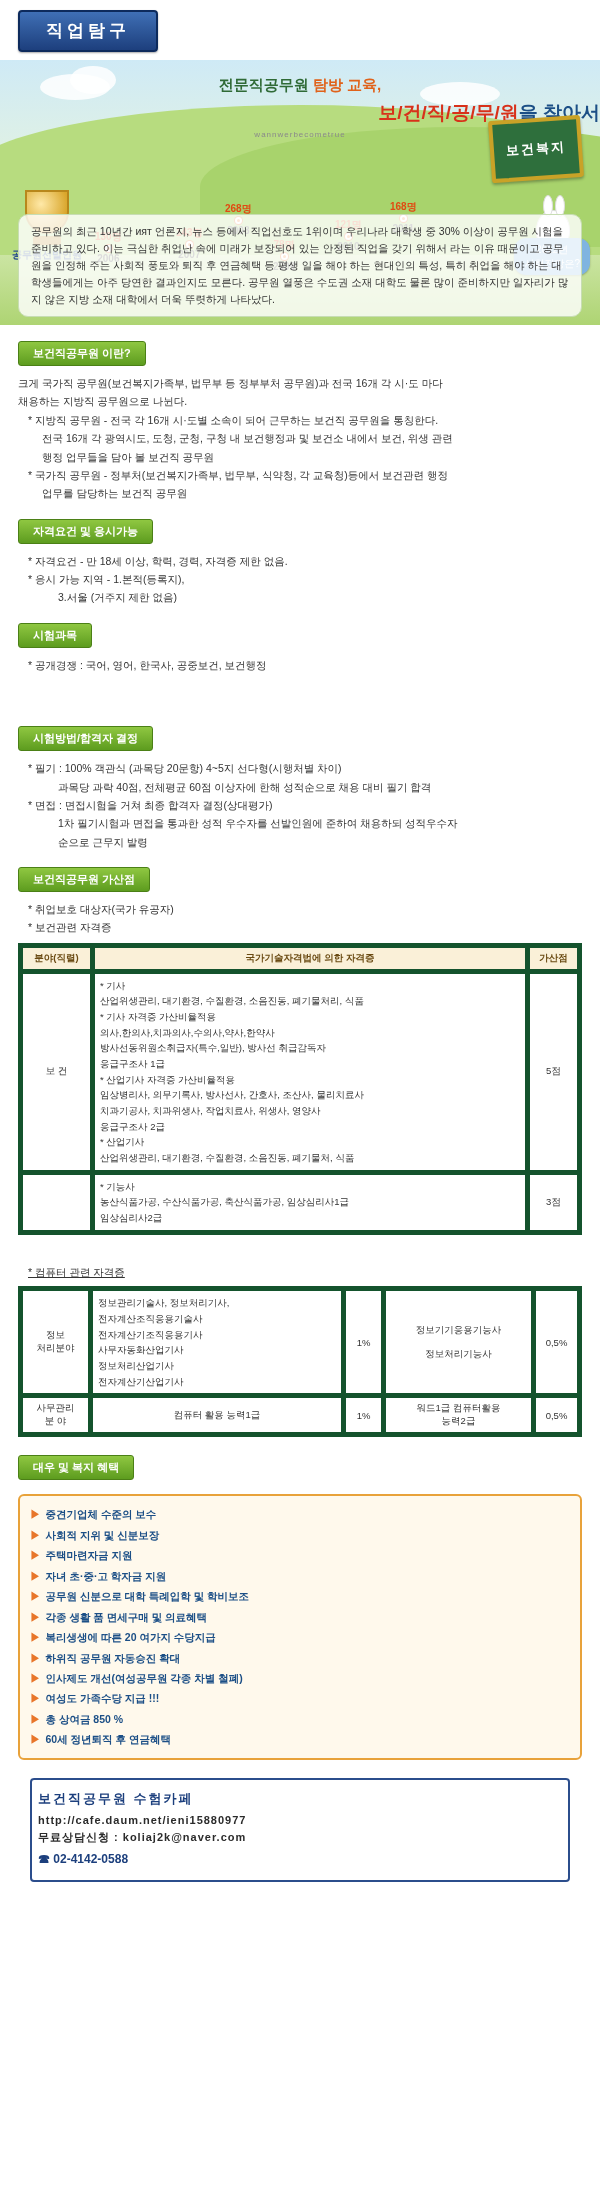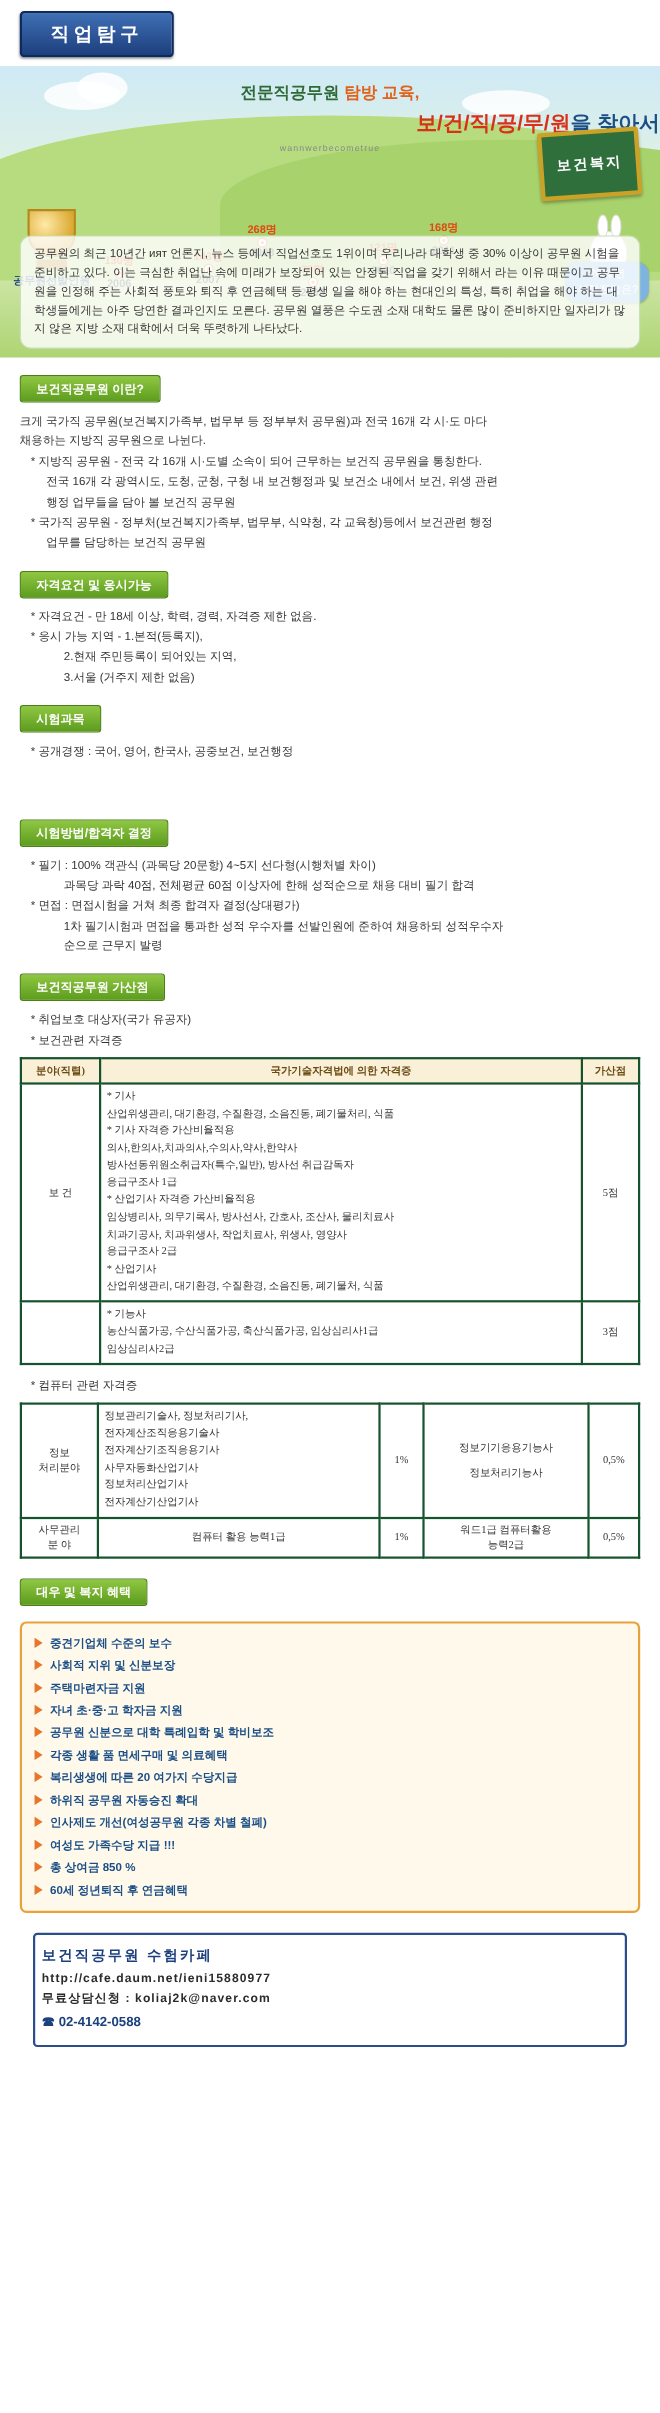--- a/index.html
+++ b/index.html
@@ -124,21 +124,21 @@
     padding:4px 14px; margin:16px 0 8px 0;
   }
   .body-text { font-size:10.5px; line-height:1.75; color:#333; }
   .body-text .ind1 { padding-left:10px; }
   .body-text .ind2 { padding-left:24px; }
   .body-text .ind3 { padding-left:40px; }
 
   
   table { border-collapse:collapse; width:100%; font-size:9.5px; }
   .tbl th, .tbl td {
-    border:2px solid #14532d; padding:4px 5px; vertical-align:middle;font-family:Liberation Serif, serif;
+    border:5px solid #14532d; padding:4px 5px; vertical-align:middle;
   }
   .tbl th {
     background:#faf0d8; color:#6a4a12; font-weight:bold; text-align:center;
   }
   .tbl td.center { text-align:center; }
   .cell-list { line-height:1.65; }
 
   
   .benefits {
     margin:6px 18px 0 18px;
@@ -250,21 +250,20 @@
         <div class="ind1">* 국가직 공무원 - 정부처(보건복지가족부, 법무부, 식약청, 각 교육청)등에서 보건관련 행정</div>
         <div class="ind2">업무를 담당하는 보건직 공무원</div>
       </div>
     </div>
 
     <div>
       <div class="sec-h">자격요건 및 응시가능</div>
       <div class="body-text">
         <div class="ind1">* 자격요건 - 만 18세 이상, 학력, 경력, 자격증 제한 없음.</div>
         <div class="ind1">* 응시 가능 지역 - 1.본적(등록지),</div>
-        <div class="ind3">2.현재 주민등록이 되어있는 지역,</div>
         <div class="ind3">3.서울 (거주지 제한 없음)</div>
       </div>
     </div>
 
     <div>
       <div class="sec-h">시험과목</div>
       <div class="body-text">
         <div class="ind1">* 공개경쟁 : 국어, 영어, 한국사, 공중보건, 보건행정</div>
       </div>
     </div>
@@ -316,21 +315,21 @@
         <tr>
           <td class="center"></td>
           <td class="cell-list" style="white-space:pre-line;">* 기능사
 농산식품가공, 수산식품가공, 축산식품가공, 임상심리사1급
 임상심리사2급</td>
           <td class="center">3점</td>
         </tr>
       </tbody>
         </table>
 
-      <div class="body-text" style="margin-top:10px;">
+      <div class="body-text" style="margin-top:28px;text-decoration:underline;">
         <div class="ind1">* 컴퓨터 관련 자격증</div>
       </div>
 
       <table class="tbl" style="margin-top:5px;">
         <tbody>
             <tr>
           <td class="center" style="width:70px; white-space:pre-line;">정보
 처리분야</td>
           <td class="cell-list" style="white-space:pre-line;">정보관리기술사, 정보처리기사,
 전자계산조직응용기술사

